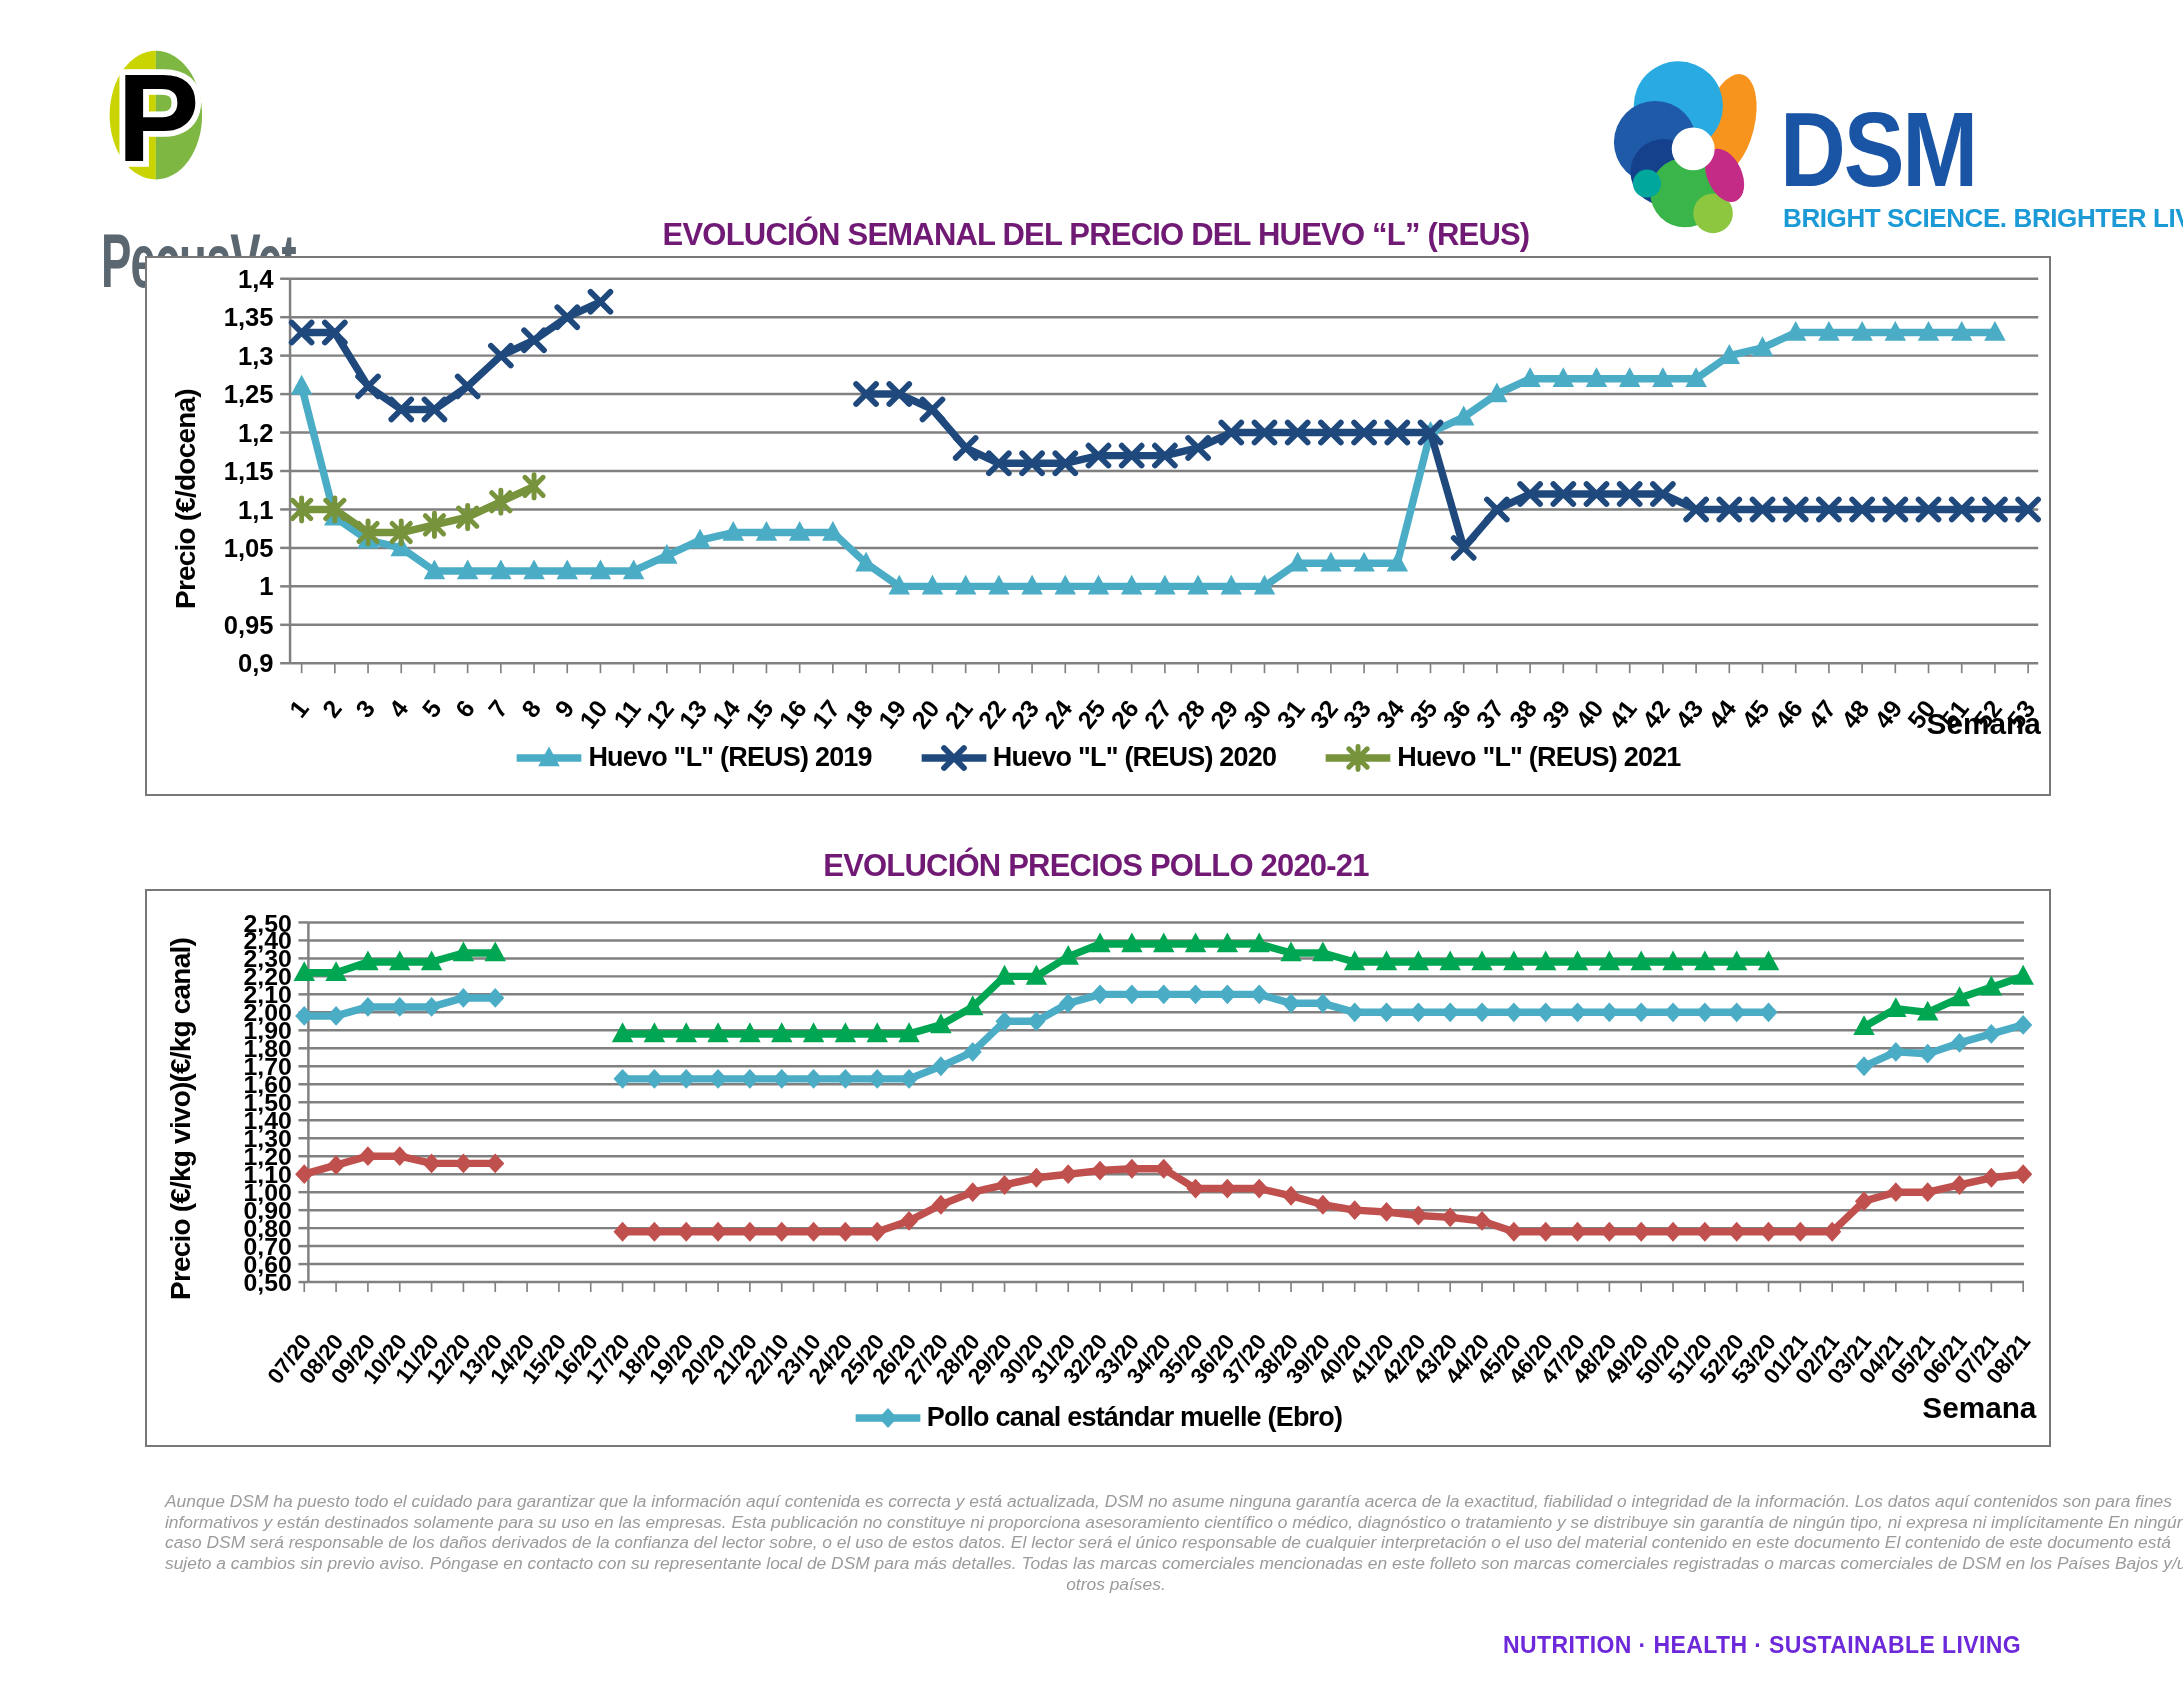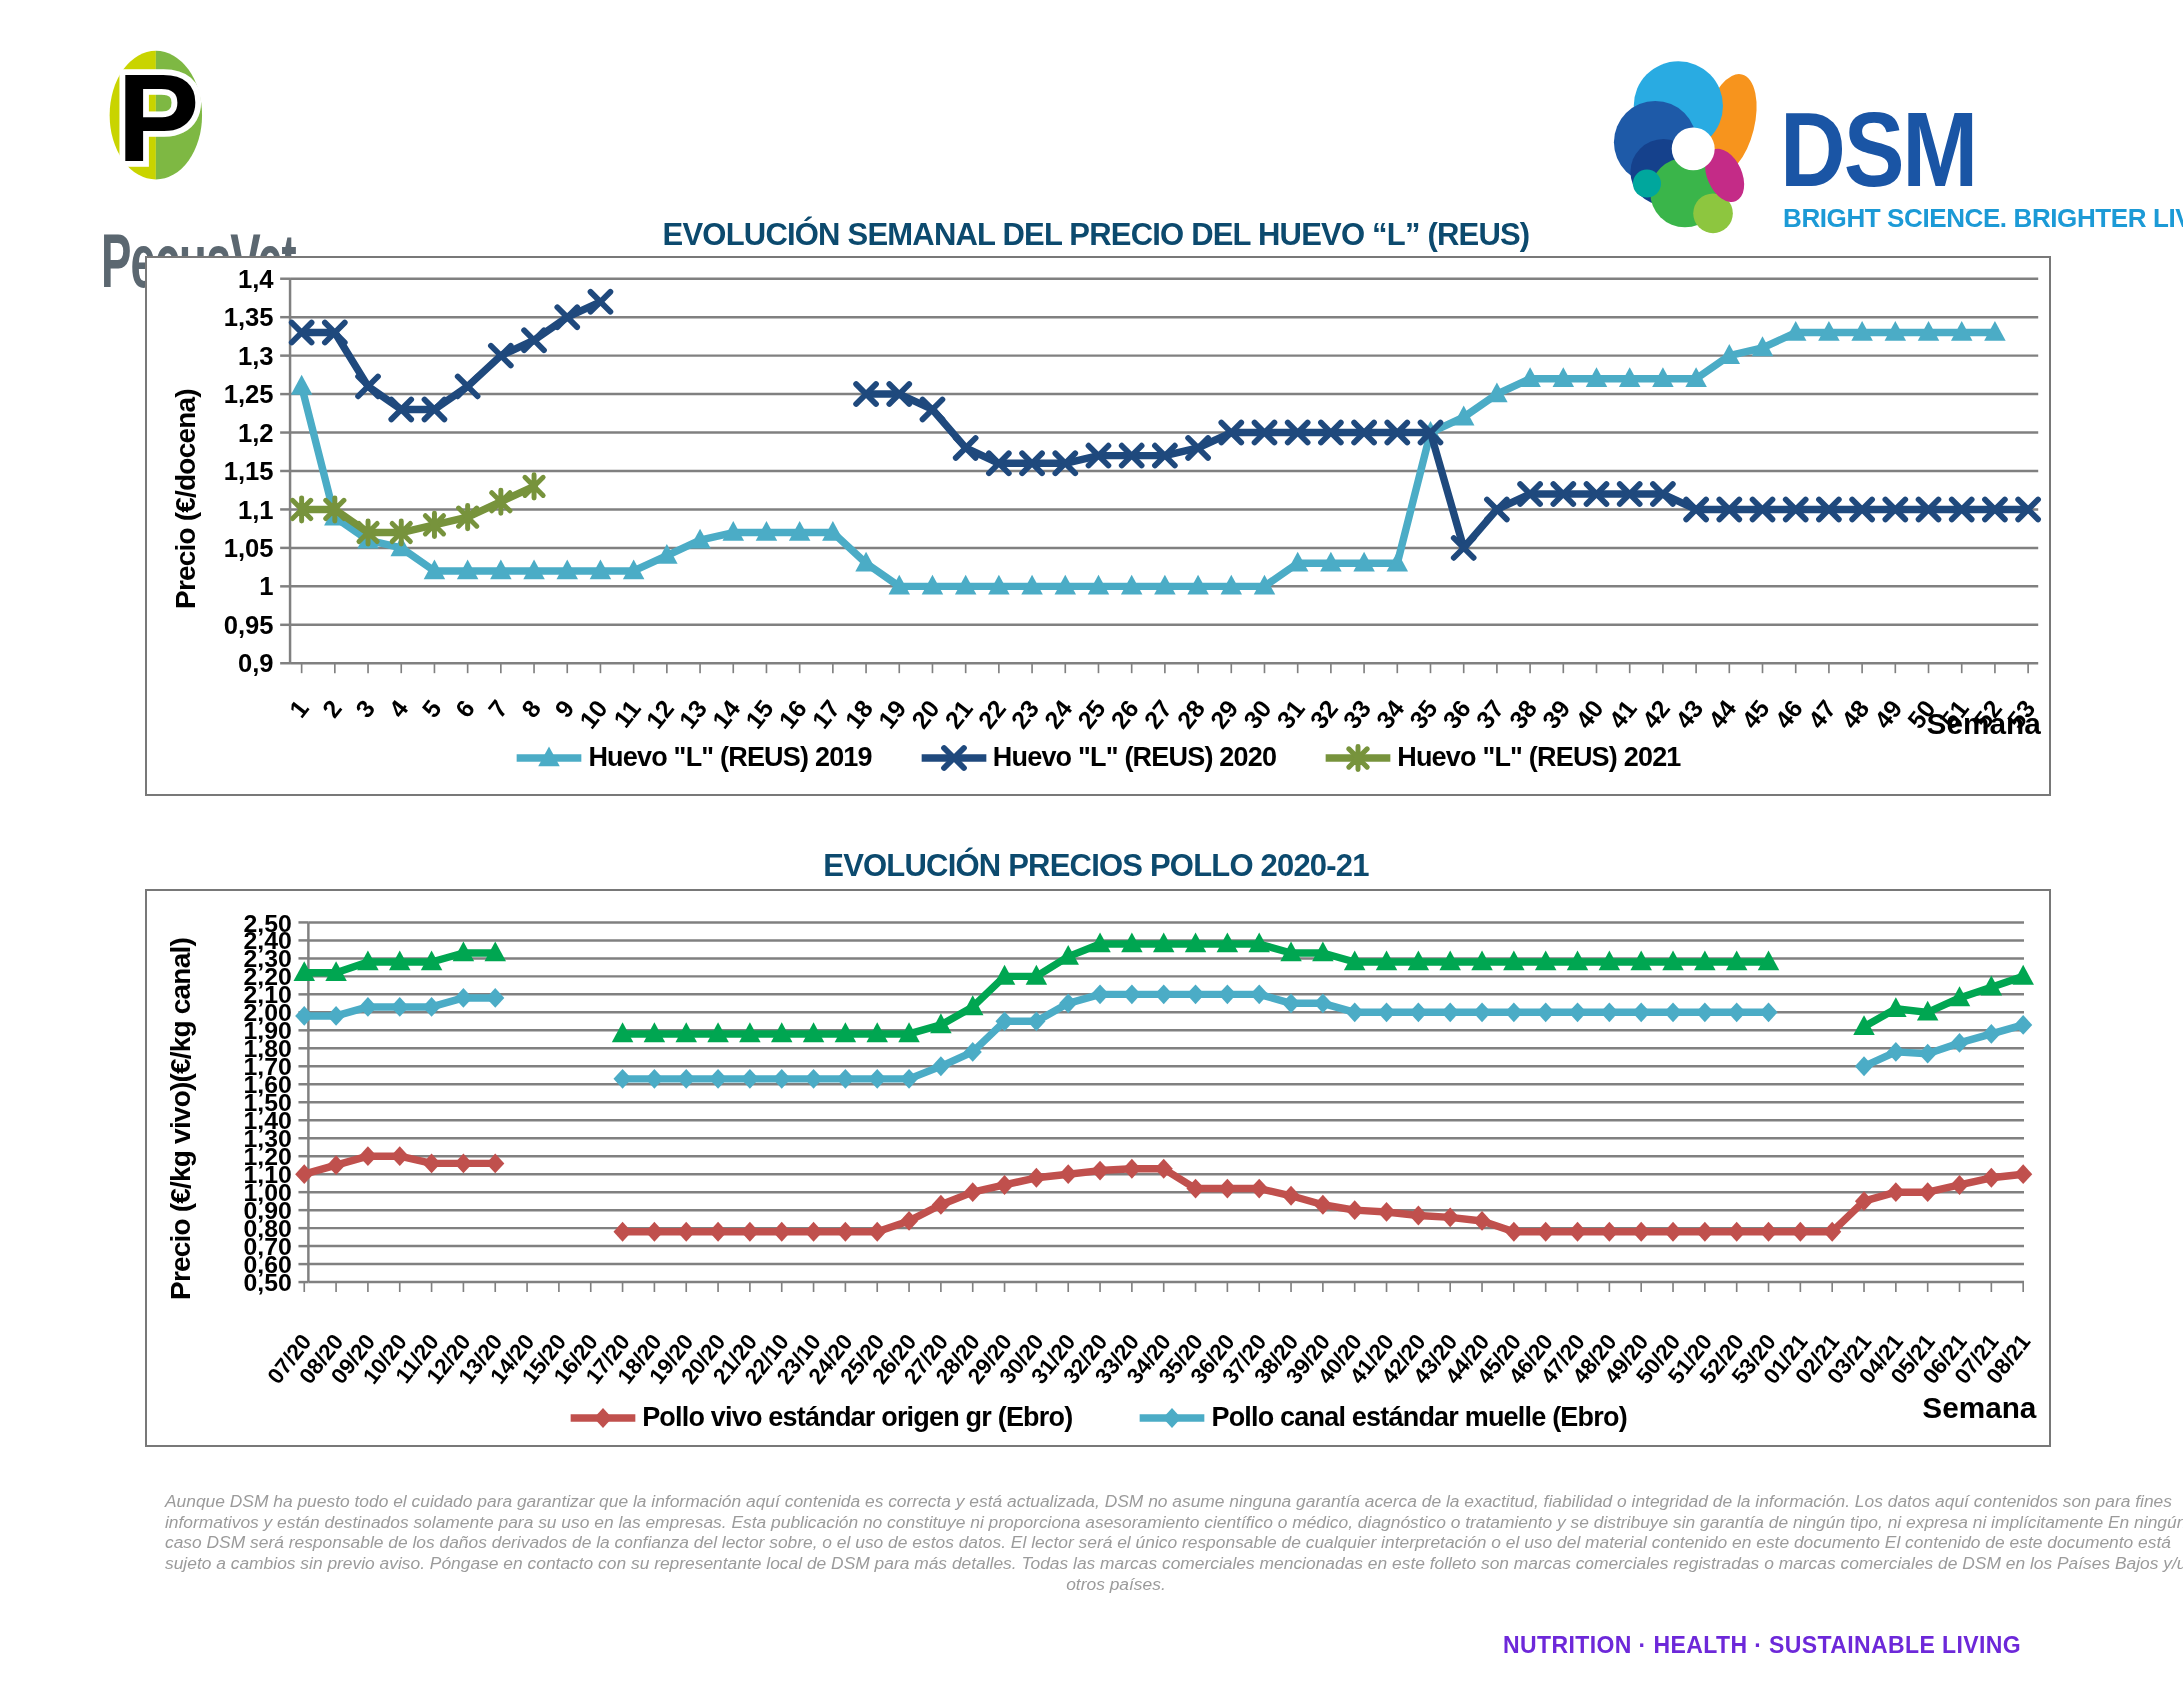--- a/index.html
+++ b/index.html
@@ -3,21 +3,21 @@
 <meta charset="utf-8">
 <style>
   html,body{margin:0;padding:0;background:#fff;}
   .page{position:relative;width:2183px;height:1687px;background:#fff;overflow:hidden;
         font-family:"Liberation Sans",sans-serif;}
   .abs{position:absolute;}
   .chart-box{position:absolute;left:145px;width:1902px;border:2.5px solid #787878;background:#fff;}
   #box1{top:256px;height:536px;}
   #box2{top:889px;height:554px;}
   .chart-title{position:absolute;left:145px;width:1902px;text-align:center;
-               font-weight:bold;font-size:31px;color:#0c4a6e;letter-spacing:-0.8px;}
+               font-weight:bold;font-size:31px;color:#701a75;letter-spacing:-0.8px;}
   .ylabel{position:absolute;font-weight:bold;font-size:28px;color:#000;white-space:nowrap;
           transform-origin:0 0;transform:rotate(-90deg);letter-spacing:-0.8px;}
   svg text{font-family:"Liberation Sans",sans-serif;font-weight:bold;fill:#000;}
   .legend{position:absolute;left:0;right:0;display:flex;justify-content:center;align-items:center;}
   #legend1{top:484px;gap:48px;}
   #legend2{top:511px;gap:66px;}
   .leg-item{display:flex;align-items:center;gap:5px;font-weight:bold;font-size:27px;
             color:#000;letter-spacing:-0.8px;white-space:nowrap;}
   .disclaimer{position:absolute;left:165px;top:1491px;width:1902px;color:#9b9b9b;
               font-style:italic;font-size:17.4px;line-height:20.7px;text-align:center;}
@@ -672,27 +672,20 @@
         <polygon points="2115,128.39999999999998 2102,152.39999999999998 2128,152.39999999999998" fill="#00a651"></polygon>
         <polygon points="2153.5,132.75 2140.5,156.75 2166.5,156.75" fill="#00a651"></polygon>
         <polygon points="2192,115.34999999999997 2179,139.34999999999997 2205,139.34999999999997" fill="#00a651"></polygon>
         <polygon points="2230.5,102.29999999999997 2217.5,126.29999999999997 2243.5,126.29999999999997" fill="#00a651"></polygon>
         <polygon points="2269,89.24999999999996 2256,113.24999999999996 2282,113.24999999999996" fill="#00a651"></polygon>
         <text x="2285" y="637" text-anchor="end" font-size="36">Semana</text>
       </svg>
     <div class="legend" id="legend2">
         <div class="leg-item">
           <svg width="68" height="30" viewBox="0 0 82 36">
-            <line x1="2" y1="18" x2="80" y2="18" stroke="#c0504d" stroke-width="9"></line>
-            <polygon points="41,6 52,18 41,30 30,18" fill="#c0504d"></polygon>
-          </svg>
-          <span>Pollo vivo estándar origen gr (Ebro)</span>
-        </div>
-        <div class="leg-item">
-          <svg width="68" height="30" viewBox="0 0 82 36">
             <line x1="2" y1="18" x2="80" y2="18" stroke="#4bacc6" stroke-width="9"></line>
             <polygon points="41,6 52,18 41,30 30,18" fill="#4bacc6"></polygon>
           </svg>
           <span>Pollo canal estándar muelle (Ebro)</span>
         </div>
       </div>
   </div>
 
   <div class="disclaimer">
     <div>Aunque DSM ha puesto todo el cuidado para garantizar que la información aquí contenida es correcta y está actualizada, DSM no asume ninguna garantía acerca de la exactitud, fiabilidad o integridad de la información. Los datos aquí contenidos son para fines</div>

